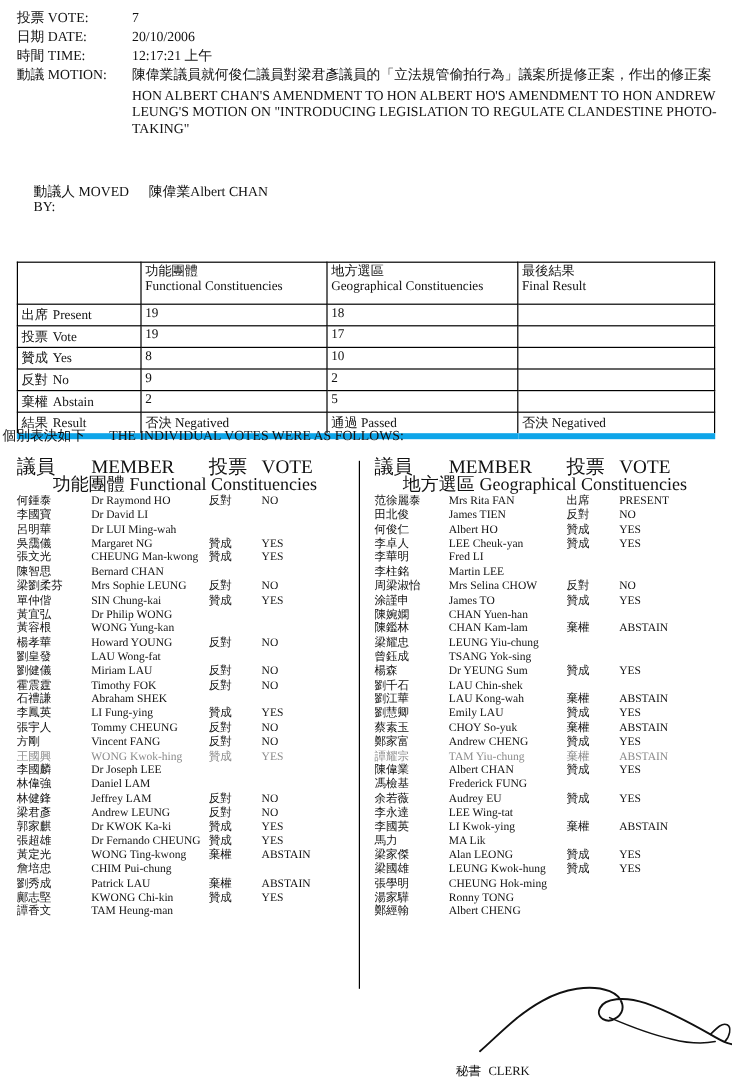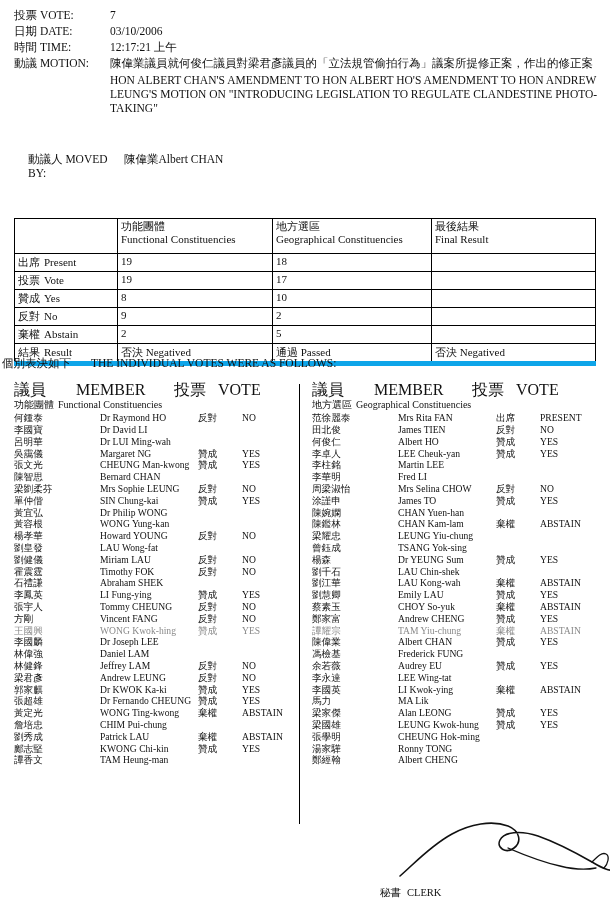--- a/index.html
+++ b/index.html
@@ -148,32 +148,33 @@
     display: flex;
     font-size: 16px;
     margin-bottom: 2px;
   }
   .col-head .h-member-zh { flex: 0 0 62px; }
   .col-head .h-member-en { flex: 0 0 98px; }
   .col-head .h-vote-zh { flex: 0 0 44px; }
   .col-head .h-vote-en { flex: 1 1 auto; }
 
   .group-head {
-    font-size: 10px;
+    font-size: 15px;
     margin: 3px 0 2px 0;
+    text-align: center;
   }
   .group-head .zh { margin-right: 4px; }
 
   .vrow {
     display: flex;
     height: 11.8px;
     align-items: baseline;
   }
   .vrow .zhname { flex: 0 0 62px; white-space: nowrap; }
-  .vrow .enname { flex: 0 0 98px; white-space: nowrap; margin-left: 24px; }
+  .vrow .enname { flex: 0 0 98px; white-space: nowrap; }
   .vrow .zhvote { flex: 0 0 44px; white-space: nowrap; }
   .vrow .envote { flex: 1 1 auto; white-space: nowrap; }
 
   .faint { color: #8a8a8a; }
 
   
   .sig-area {
     position: absolute;
     left: 0;
     top: 826px;
@@ -199,21 +200,21 @@
 
 <div class="page">
 
   <div class="meta">
     <div class="meta-row">
       <div class="meta-label">投票 VOTE:</div>
       <div class="meta-value">7</div>
     </div>
     <div class="meta-row">
       <div class="meta-label">日期 DATE:</div>
-      <div class="meta-value">03/10/2006</div>
+      <div class="meta-value">20/10/2006</div>
     </div>
     <div class="meta-row">
       <div class="meta-label">時間 TIME:</div>
       <div class="meta-value">12:17:21 上午</div>
     </div>
   </div>
 
   <div class="motion-block">
     <div class="motion-label">動議 MOTION:</div>
     <div class="motion-text">
@@ -533,28 +534,28 @@
             <div class="zhvote">贊成</div>
             <div class="envote">YES</div>
           </div>
           <div class="vrow">
             <div class="zhname">李卓人</div>
             <div class="enname">LEE Cheuk-yan</div>
             <div class="zhvote">贊成</div>
             <div class="envote">YES</div>
           </div>
           <div class="vrow">
+            <div class="zhname">李華明</div>
+            <div class="enname">Fred LI</div>
+            <div class="zhvote"></div>
+            <div class="envote"></div>
+          </div>
+          <div class="vrow">
             <div class="zhname">李柱銘</div>
             <div class="enname">Martin LEE</div>
-            <div class="zhvote"></div>
-            <div class="envote"></div>
-          </div>
-          <div class="vrow">
-            <div class="zhname">李華明</div>
-            <div class="enname">Fred LI</div>
             <div class="zhvote"></div>
             <div class="envote"></div>
           </div>
           <div class="vrow">
             <div class="zhname">周梁淑怡</div>
             <div class="enname">Mrs Selina CHOW</div>
             <div class="zhvote">反對</div>
             <div class="envote">NO</div>
           </div>
           <div class="vrow">

